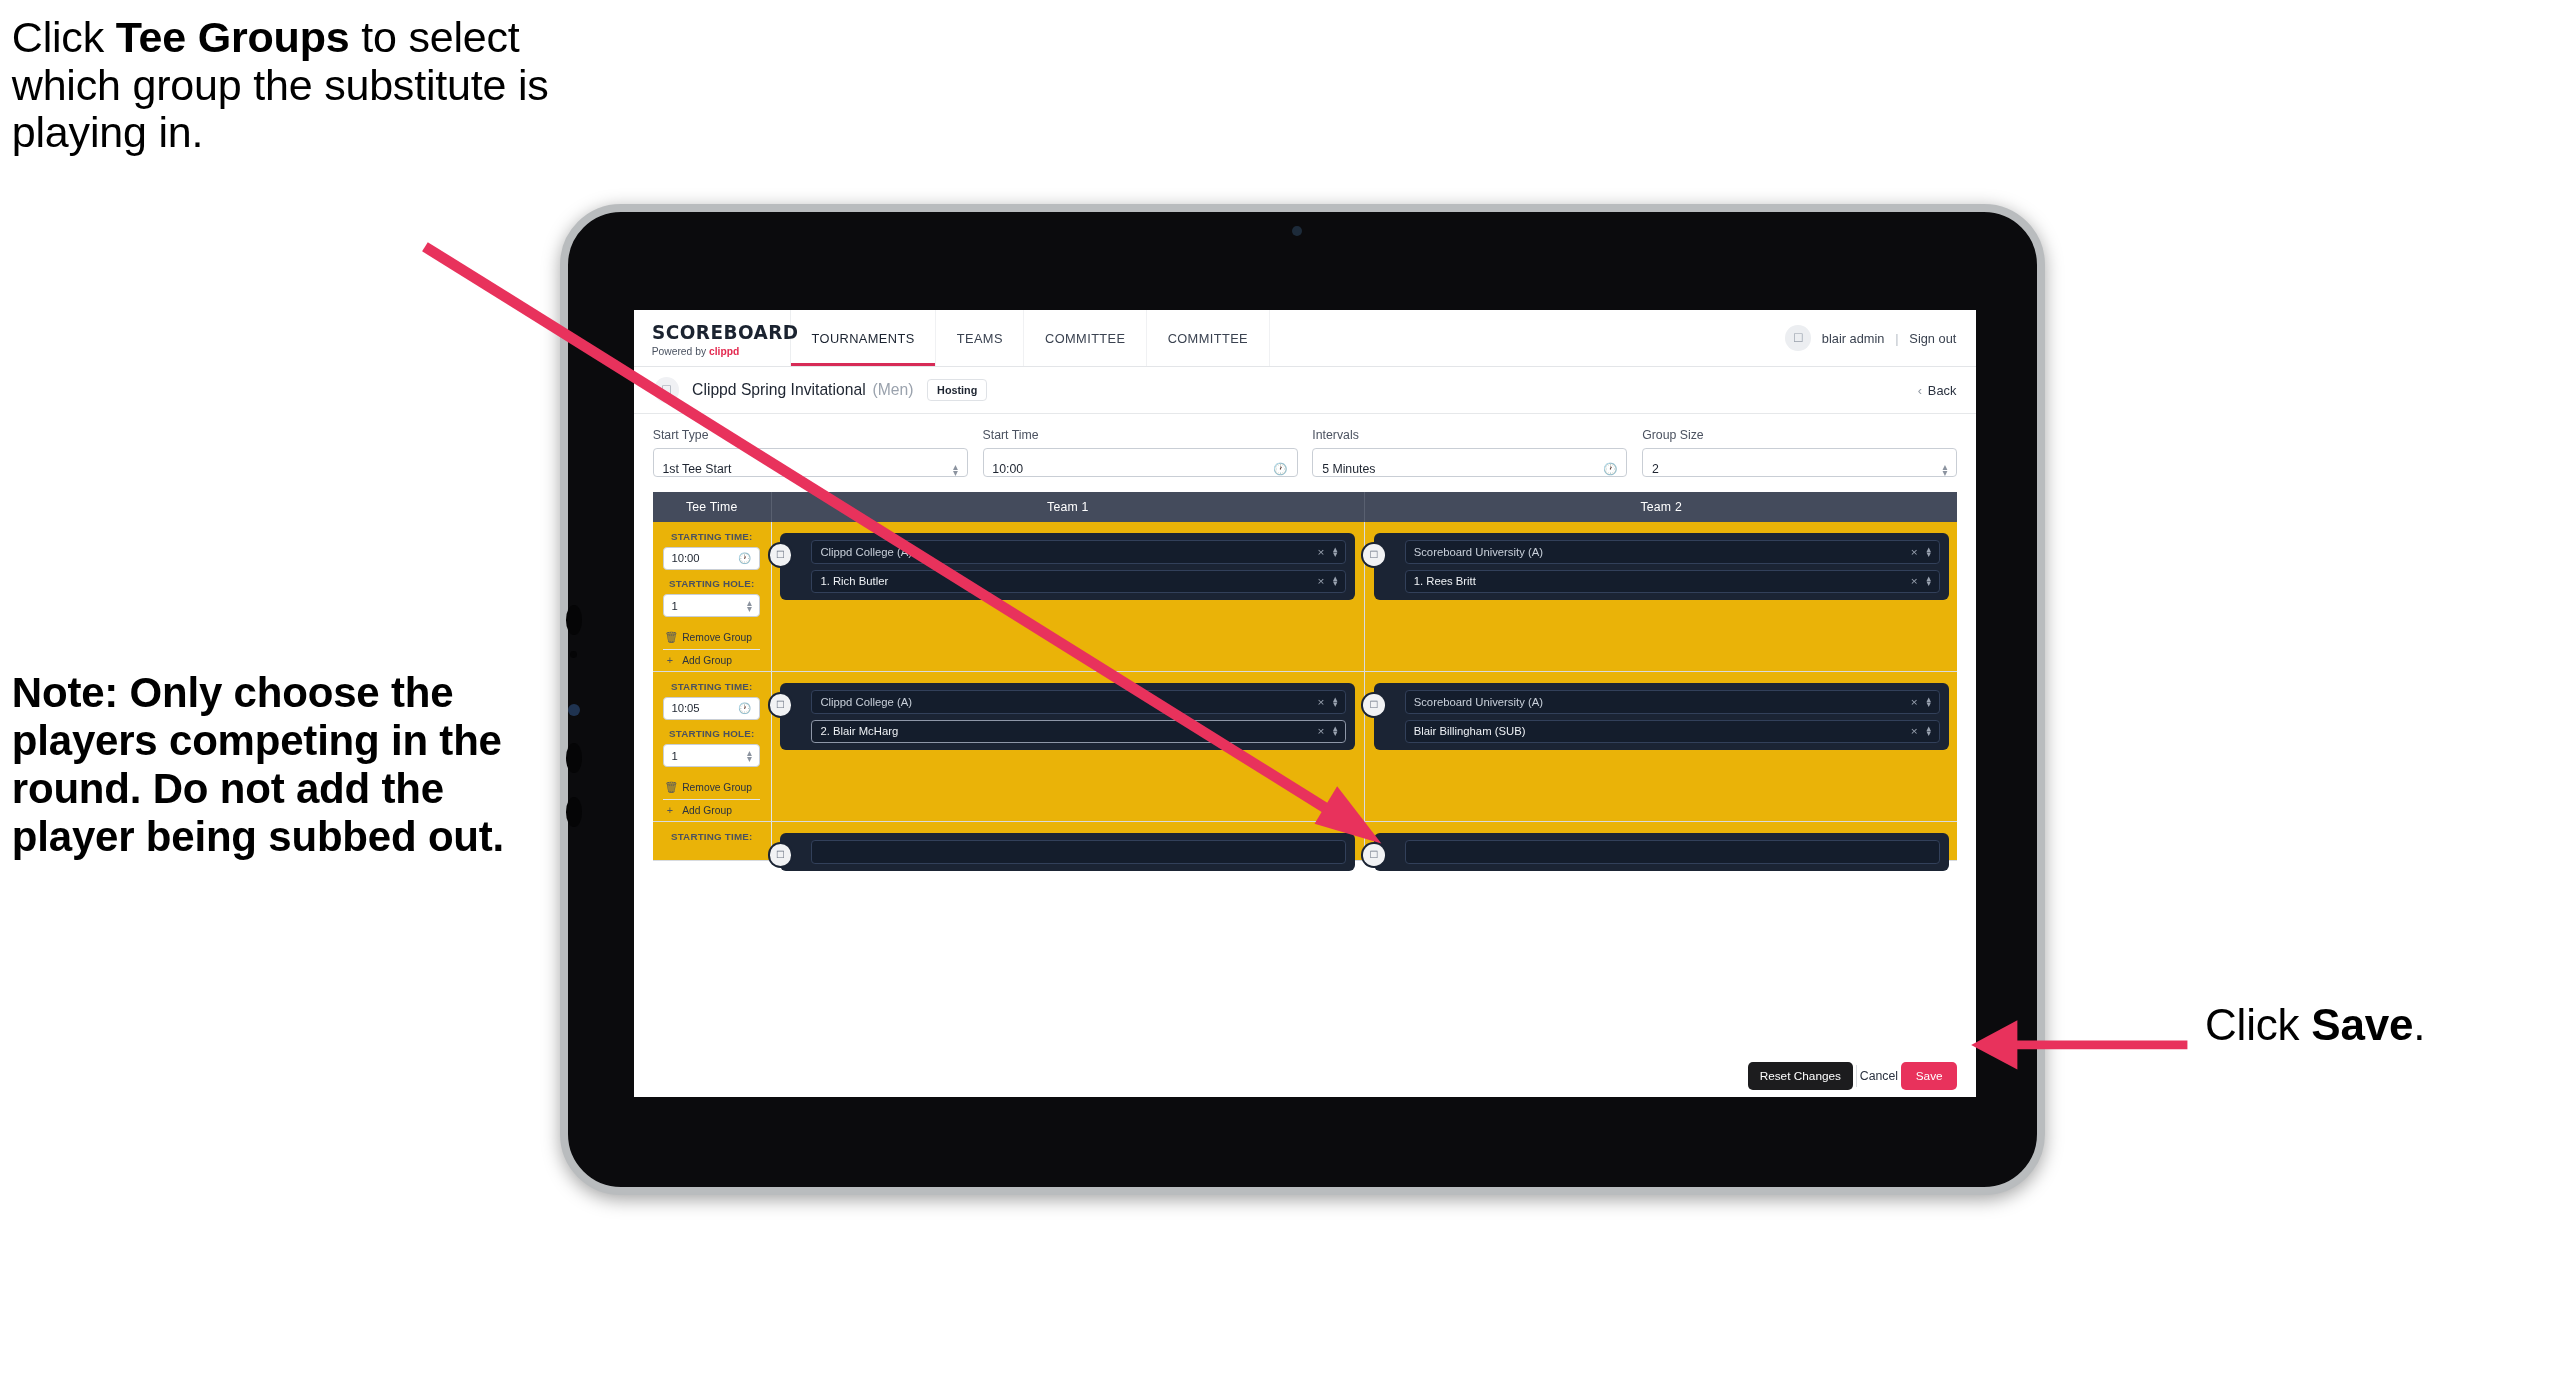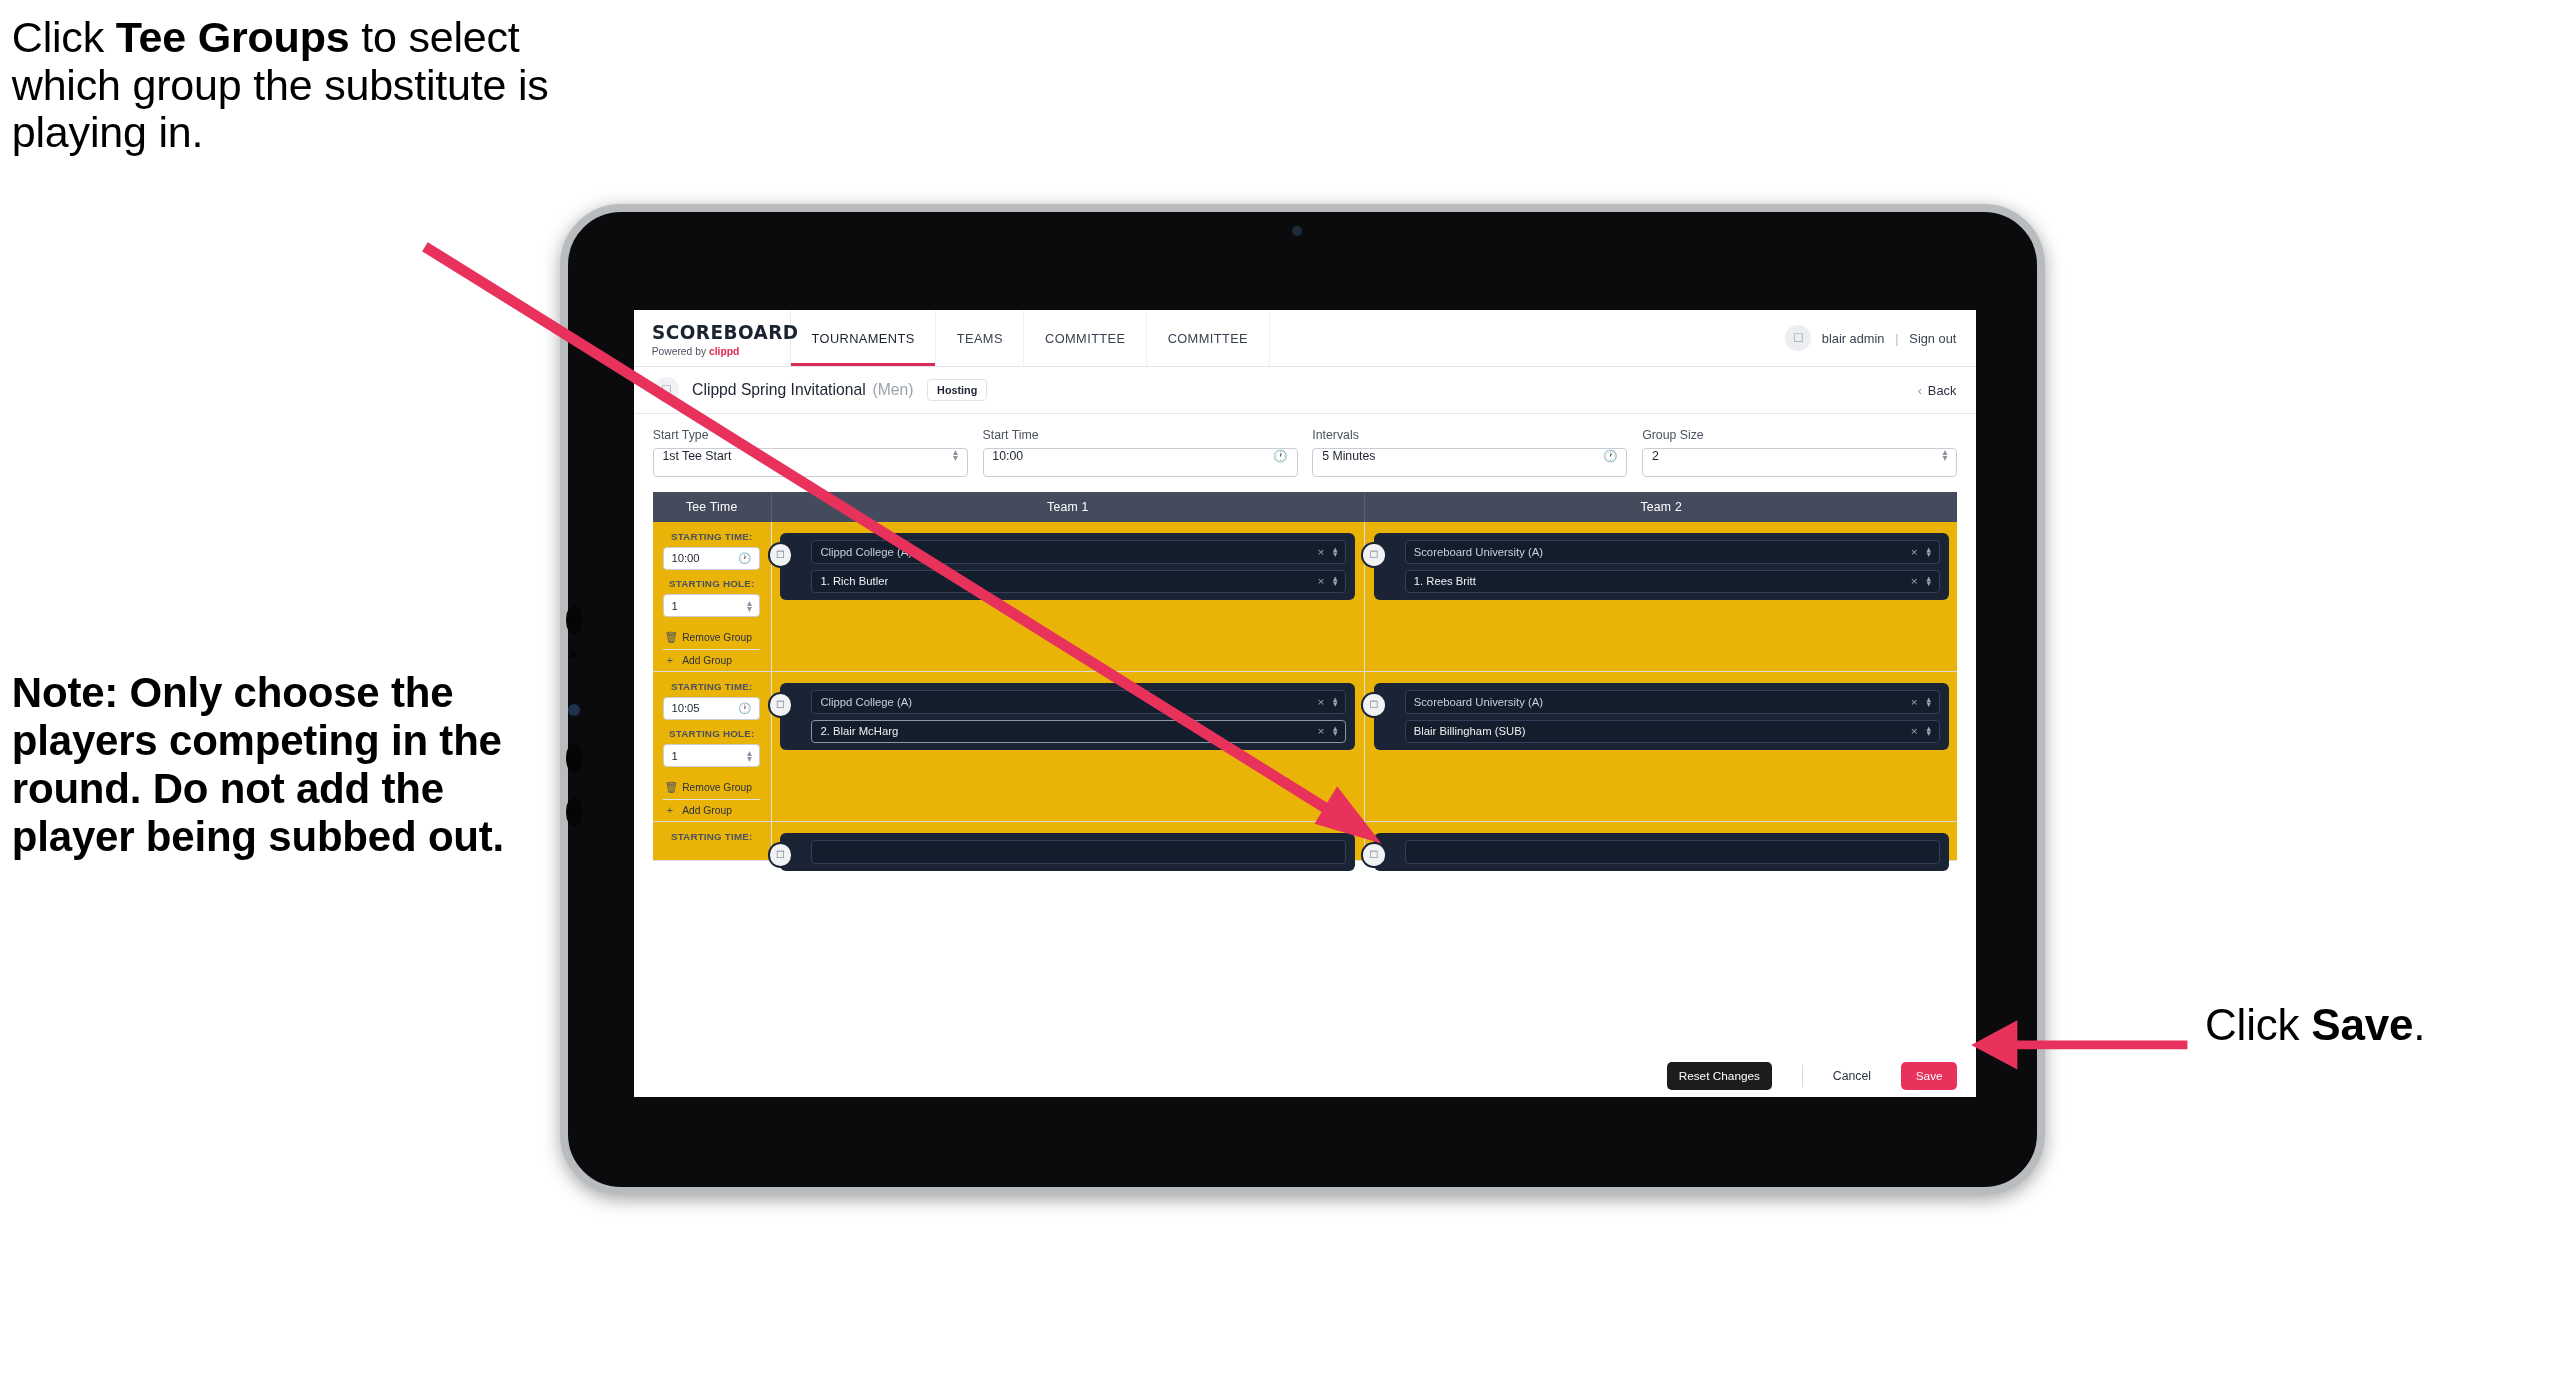--- a/index.html
+++ b/index.html
@@ -99,21 +99,21 @@
   }
   .bc-back { margin-left:auto; font-size:12.8px; color:#2b3240; display:flex; align-items:center; gap:5.9px; cursor:pointer; }
   .bc-back .chev { color:#8f97a2; font-size:12.8px; }
 
   
   #controls { display:flex; gap:14.7px; padding:13.8px 18.7px 9.8px 18.7px; background:#fff; }
   .ctl { flex:1; }
   .ctl-label { font-size:12.3px; color:#4b5260; margin-bottom:5.9px; }
   .ctl-box {
     height:29.5px; border:1px solid #c9ced5; border-radius:3.9px; background:#fff;
-    display:flex; align-items:flex-start; padding:0 8.8px; font-size:12.3px; color:#1d2430;
+    display:flex; align-items:flex-end; padding:0 8.8px; font-size:12.3px; color:#1d2430;
   }
   .ctl-box .val { flex:1; }
   .ctl-box .glyph { color:#70798a; font-size:11.8px; display:flex; align-items:center; }
   .spin { display:flex; flex-direction:column; line-height:.62; font-size:9.8px; color:#8b939f; }
 
   
   #tbl { flex:1; display:flex; flex-direction:column; margin:4.9px 18.7px 0 18.7px; overflow:hidden; position:relative; }
   #tbl-head { display:flex; background:#444b5c; color:#fff; height:15px; min-height:30.5px; }
   .th { display:flex; align-items:center; justify-content:center; font-size:12.3px; letter-spacing:0.2px; }
   .th.tee { width:119px; border-right:1px solid #596070; }
@@ -161,21 +161,21 @@
   .pill:last-child { margin-bottom:0; }
   .pill.focused { border-color:#8e97a8; }
   .pill .ptext { flex:1; font-size:11.3px; color:#c9d0da; }
   .pill.player .ptext { color:#eef1f5; }
   .pill .px { color:#9aa3b1; font-size:11.8px; margin-right:8.8px; cursor:pointer; }
   .pill .pspin { display:flex; flex-direction:column; line-height:.6; font-size:8.8px; color:#9aa3b1; cursor:pointer; }
 
   
   #footer {
     height:43px; min-height:43px; background:#fff; display:flex; align-items:center;
-    justify-content:flex-end; gap:30px; padding-right:18.7px; border-top:1px solid #fff;
+    justify-content:flex-end; gap:3px; padding-right:18.7px; border-top:1px solid #fff;
   }
   .btn-dark {
     background:#1c1c1e; color:#fff; border:none; border-radius:4.9px;
     font-size:11.8px; padding:6.9px 11.8px; cursor:pointer; font-family:"Liberation Sans",sans-serif;
   }
   .vsep { width:1px; height:21.6px; background:#d8dbdf; }
   .btn-plain { background:none; border:none; font-size:12.3px; color:#2b3240; cursor:pointer; font-family:"Liberation Sans",sans-serif; }
   .btn-save {
     background:#e8325c; color:#fff; border:none; border-radius:4.9px;
     font-size:11.8px; padding:6.9px 14.7px; cursor:pointer; font-family:"Liberation Sans",sans-serif;

